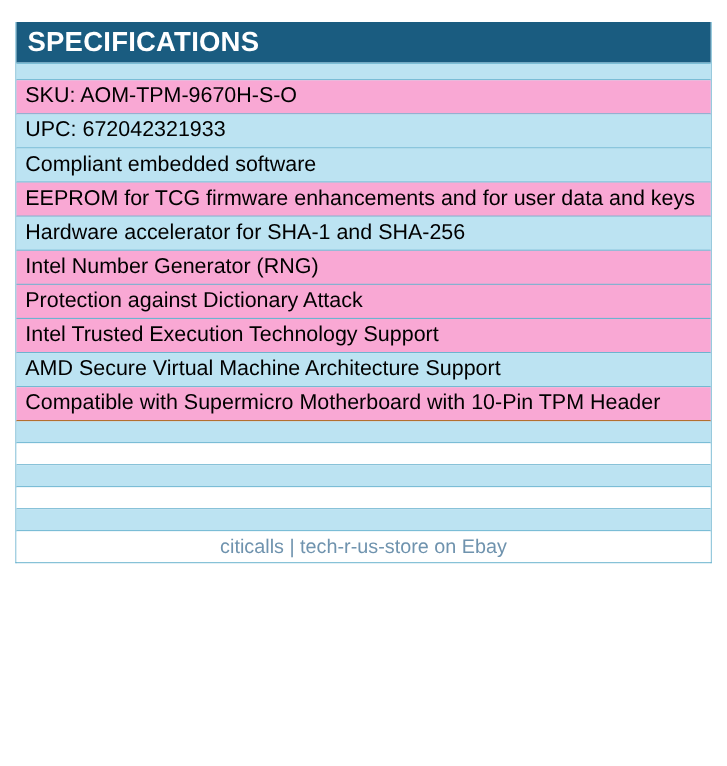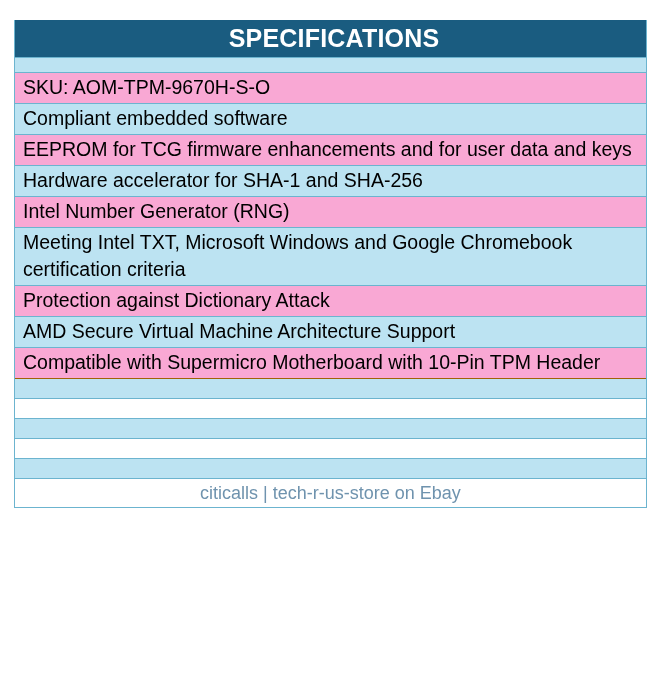--- a/index.html
+++ b/index.html
@@ -32,21 +32,20 @@
     color: #ffffff;
     font-size: 25px;
     font-weight: bold;
     letter-spacing: 0.2px;
     line-height: 36px;
     height: 37px;
     padding: 0 3px 0 10px;
     box-sizing: border-box;
     overflow: hidden;
     white-space: nowrap;
-    text-align: center;
   }
 
   
   .spec-subbar {
     background: #bce3f2;
     height: 16px;
     border-top: 1px solid #6cb4cf;
     border-bottom: 1px solid #6cb4cf;
     box-sizing: border-box;
   }
@@ -96,26 +95,27 @@
 <body>
 
 <div id="spec-card">
 
   <div class="spec-header">SPECIFICATIONS</div>
 
   <div class="spec-subbar"></div>
 
   <div id="spec-rows">
       <div class="spec-row">SKU: AOM-TPM-9670H-S-O</div>
+      <div class="spec-row alt">UPC: 672042321933</div>
       <div class="spec-row alt">Compliant embedded software</div>
       <div class="spec-row">EEPROM for TCG firmware enhancements and for user data and keys</div>
       <div class="spec-row alt">Hardware accelerator for SHA-1 and SHA-256</div>
       <div class="spec-row">Intel Number Generator (RNG)</div>
-      <div class="spec-row alt">Meeting Intel TXT, Microsoft Windows and Google Chromebook certification criteria</div>
       <div class="spec-row">Protection against Dictionary Attack</div>
+      <div class="spec-row">Intel Trusted Execution Technology Support</div>
       <div class="spec-row alt">AMD Secure Virtual Machine Architecture Support</div>
       <div class="spec-row">Compatible with Supermicro Motherboard with 10-Pin TPM Header</div>
     </div>
 
   <div id="empty-rows">
       <div class="spec-empty alt"></div>
       <div class="spec-empty"></div>
       <div class="spec-empty alt"></div>
       <div class="spec-empty"></div>
       <div class="spec-empty alt"></div>

